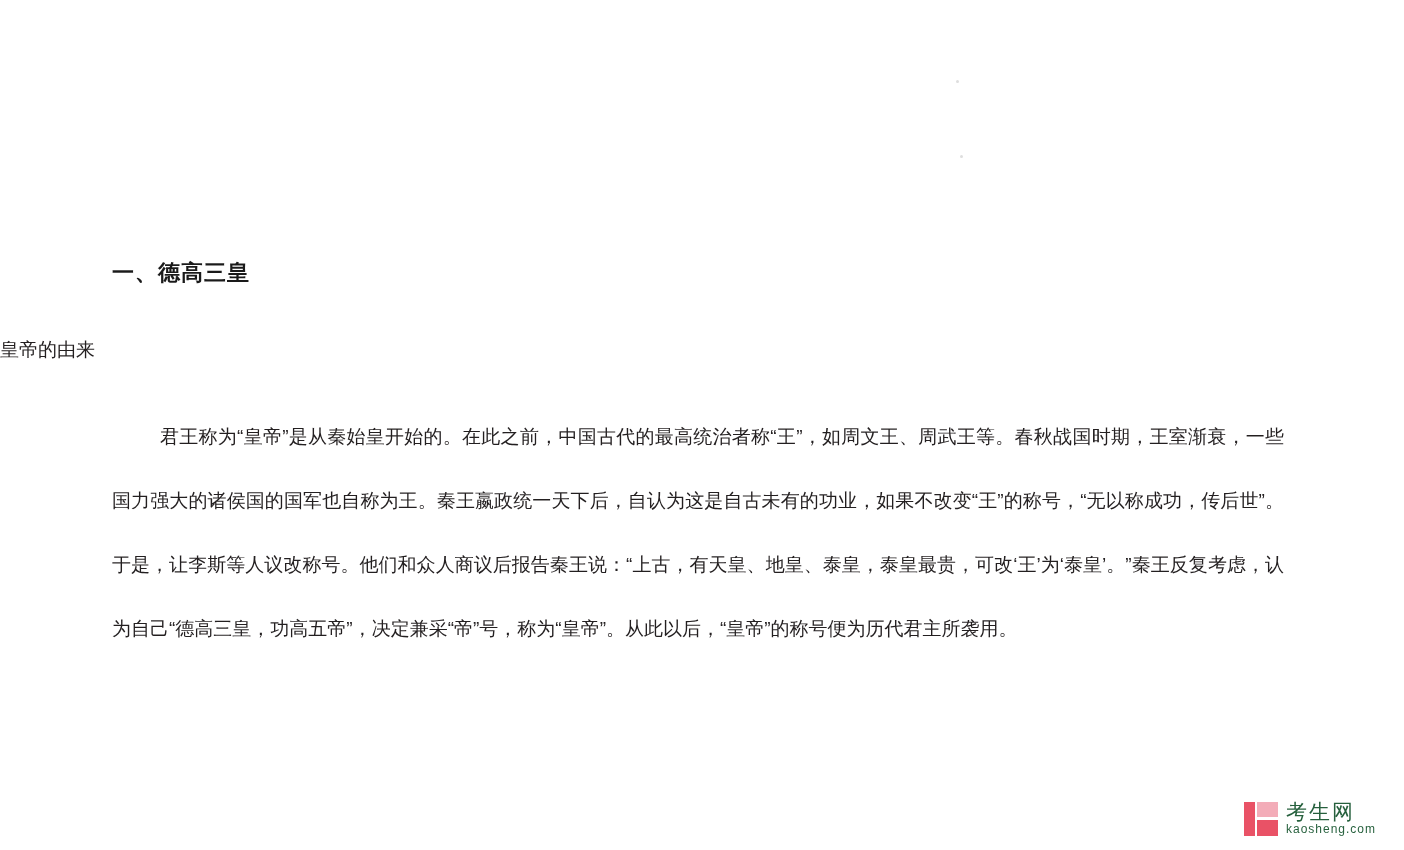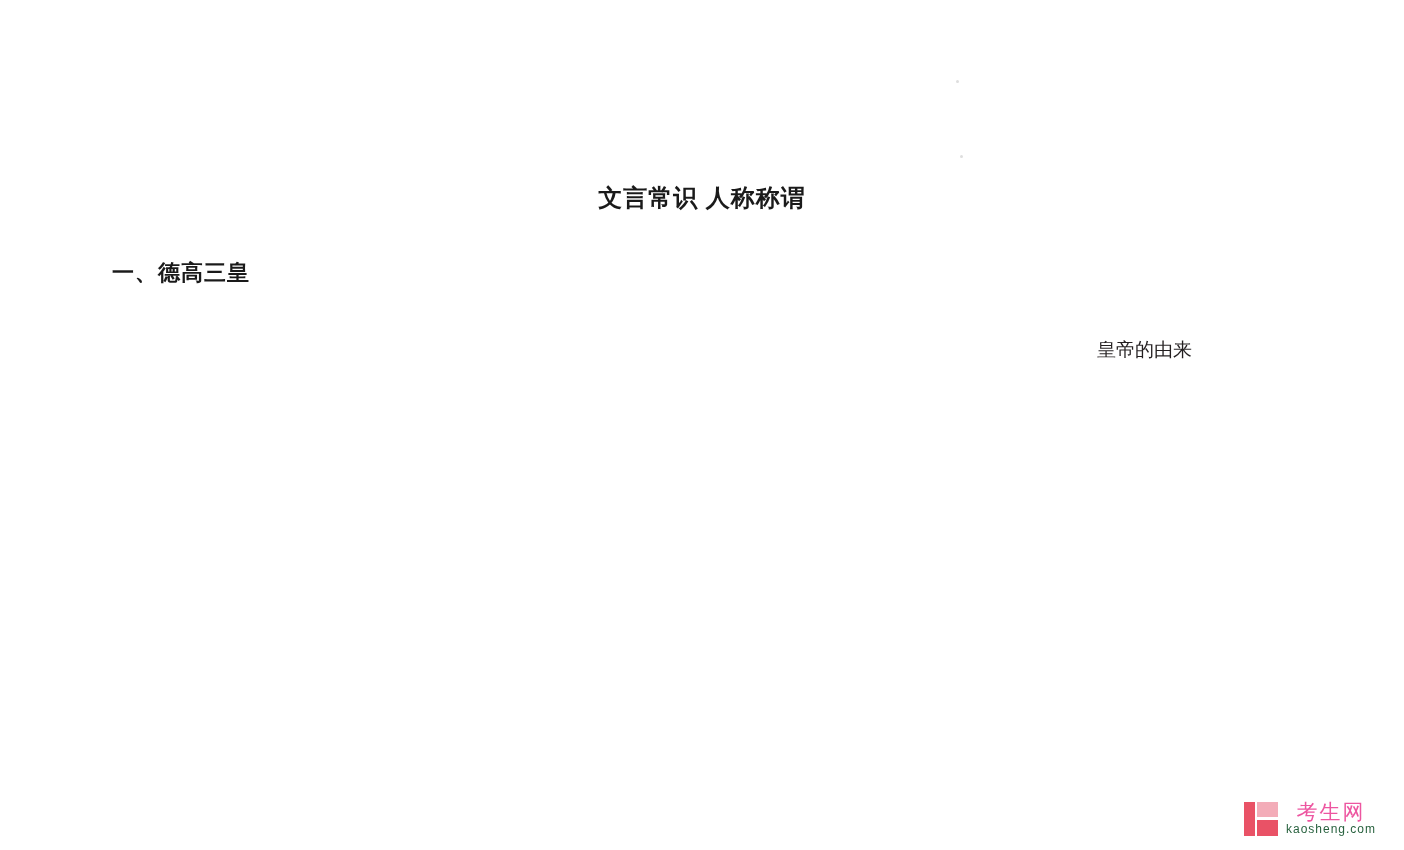--- a/index.html
+++ b/index.html
@@ -42,21 +42,21 @@
     font-weight: bold;
     letter-spacing: 1px;
     color: #1a1a1a;
   }
 
   .sub-title {
     position: absolute;
     top: 337px;
     left: 0;
     width: 1192px;
-    text-align: right;
+    text-align: left;
     font-size: 19px;
     color: #231f20;
   }
 
   .body-text {
     position: absolute;
     top: 405px;
     left: 112px;
     width: 1172px;
     font-size: 19px;
@@ -105,23 +105,22 @@
     height: 16px;
     background: #e8445a;
   }
   .wm-text {
     display: flex;
     flex-direction: column;
     line-height: 1.05;
   }
   .wm-cn {
     font-size: 21px;
-    color: #ec4899;
+    color: #14532d;
     letter-spacing: 2px;
-    text-align: center;
   }
   .wm-en {
     font-size: 12px;
     color: #14532d;
     letter-spacing: 1px;
   }
 
   .speck {
     position: absolute;
     width: 3px;
@@ -133,26 +132,26 @@
   .speck-2 { top: 155px; left: 960px; }
 </style>
 </head>
 <body>
 
 <div class="page">
 
   <div class="speck speck-1"></div>
   <div class="speck speck-2"></div>
 
-  <div class="doc-title">文言常识  人称称谓</div>
 
   <div class="section-heading">一、德高三皇</div>
 
   <div class="sub-title">皇帝的由来</div>
 
+  <div class="body-text">君王称为“皇帝”是从秦始皇开始的。在此之前，中国古代的最高统治者称“王”，如周文王、周武王等。春秋战国时期，王室渐衰，一些国力强大的诸侯国的国军也自称为王。秦王嬴政统一天下后，自认为这是自古未有的功业，如果不改变“王”的称号，“无以称成功，传后世”。于是，让李斯等人议改称号。他们和众人商议后报告秦王说：“上古，有天皇、地皇、泰皇，泰皇最贵，可改‘王’为‘泰皇’。”秦王反复考虑，认为自己“德高三皇，功高五帝”，决定兼采“帝”号，称为“皇帝”。从此以后，“皇帝”的称号便为历代君主所袭用。</div>
 
   <div class="watermark">
     <div class="wm-mark">
       <div class="bar-a"></div>
       <div class="bar-b"></div>
       <div class="bar-c"></div>
     </div>
     <div class="wm-text">
       <span class="wm-cn">考生网</span>
       <span class="wm-en">kaosheng.com</span>

